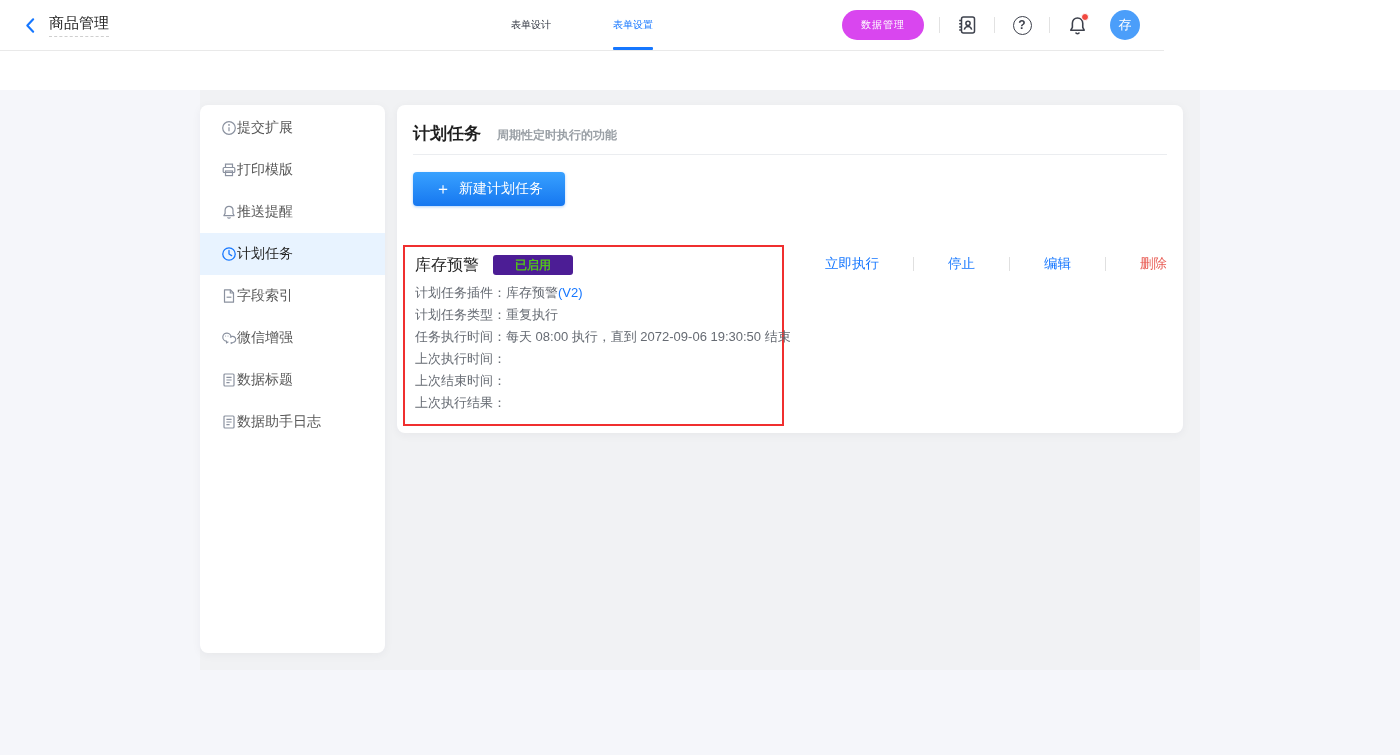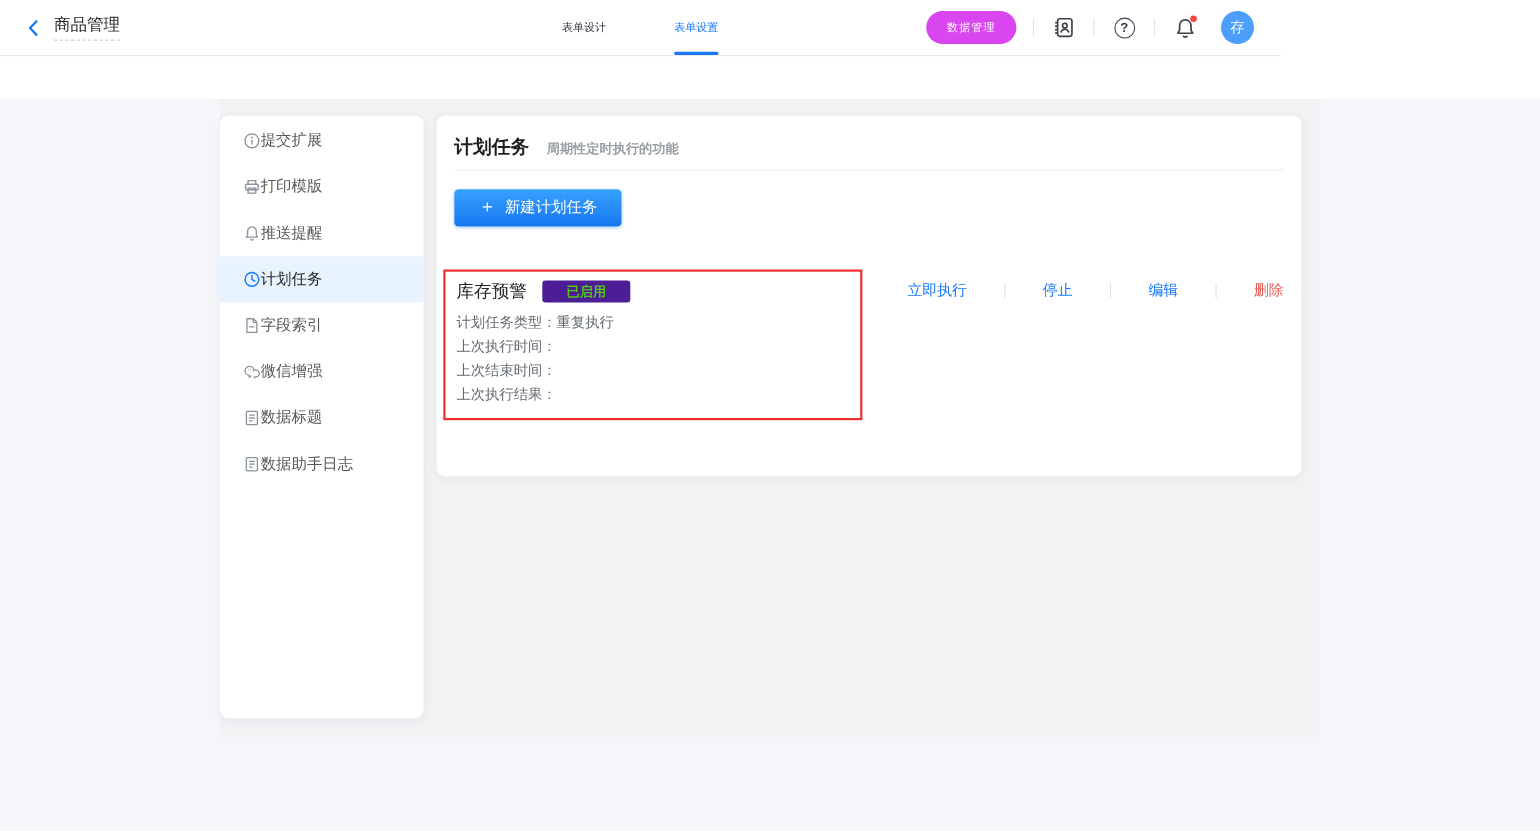--- a/index.html
+++ b/index.html
@@ -275,21 +275,27 @@
     </button>
 
     <div class="task-row">
       <div class="task-box">
         <div class="task-head">
           <span class="task-name">库存预警</span>
           <span class="badge">已启用</span>
         </div>
         <div class="task-details">
           <div class="trow">
+            <span>计划任务插件：</span><span>库存预警</span><span class="tlink">(V2)</span>
+          </div>
+          <div class="trow">
             <span>计划任务类型：</span><span>重复执行</span>
+          </div>
+          <div class="trow">
+            <span>任务执行时间：</span><span>每天 08:00 执行，直到 2072-09-06 19:30:50 结束</span>
           </div>
           <div class="trow">
             <span>上次执行时间：</span><span></span>
           </div>
           <div class="trow">
             <span>上次结束时间：</span><span></span>
           </div>
           <div class="trow">
             <span>上次执行结果：</span><span></span>
           </div>

